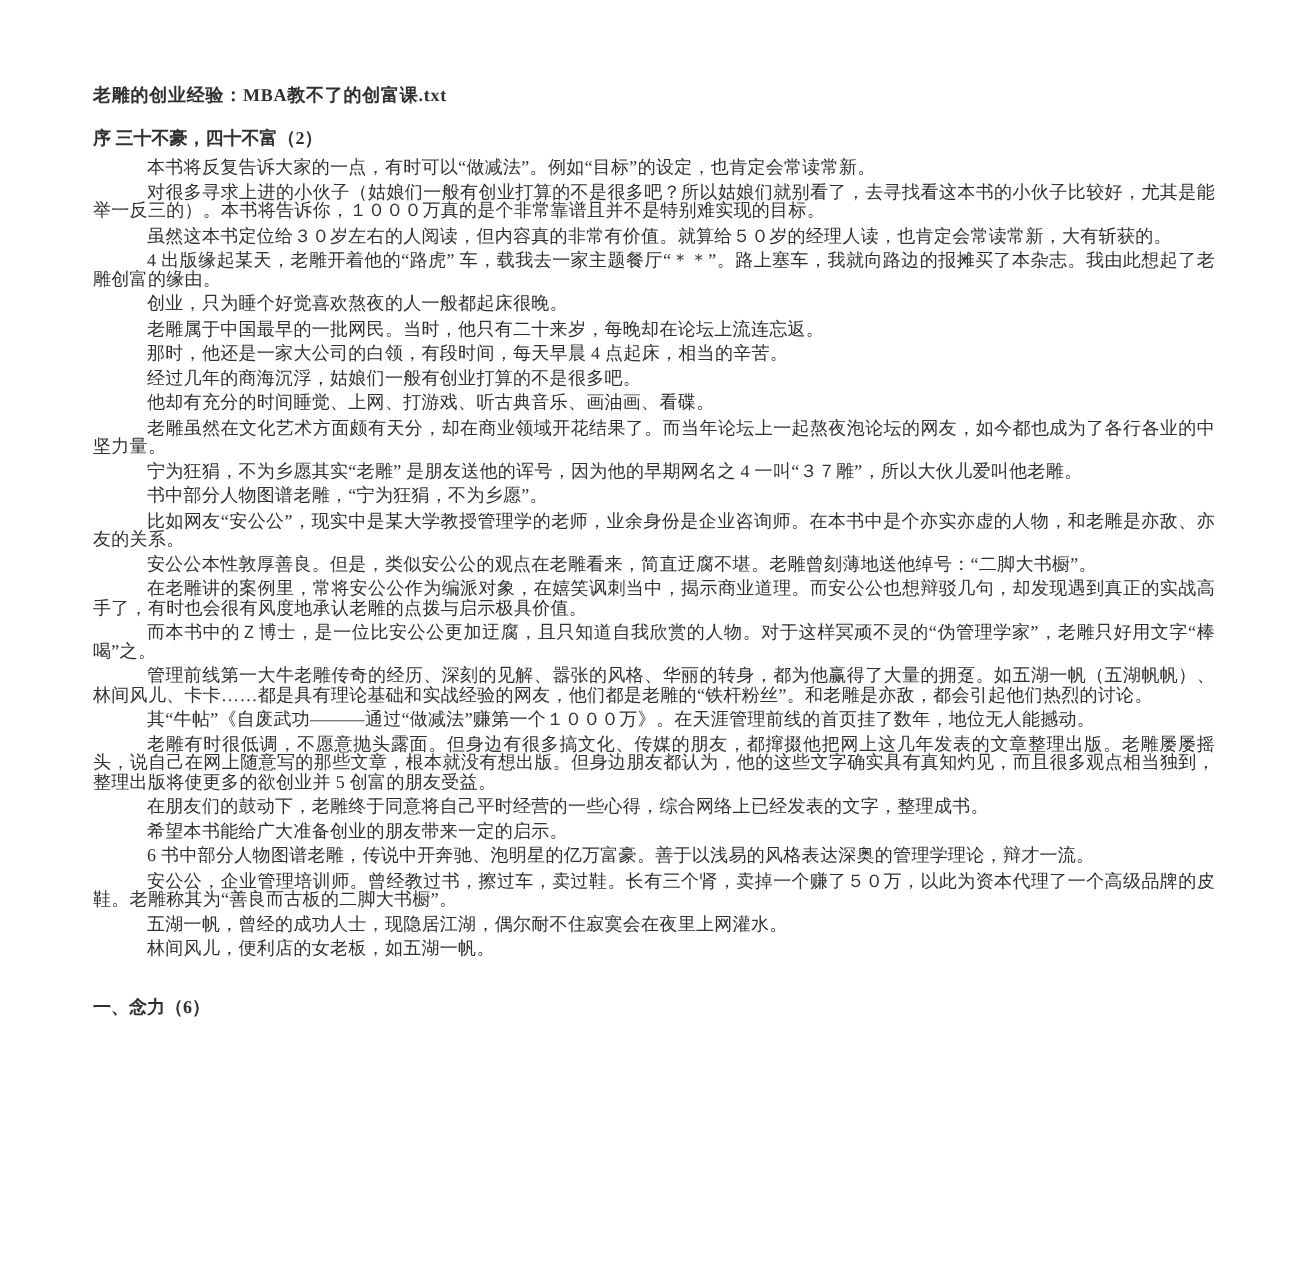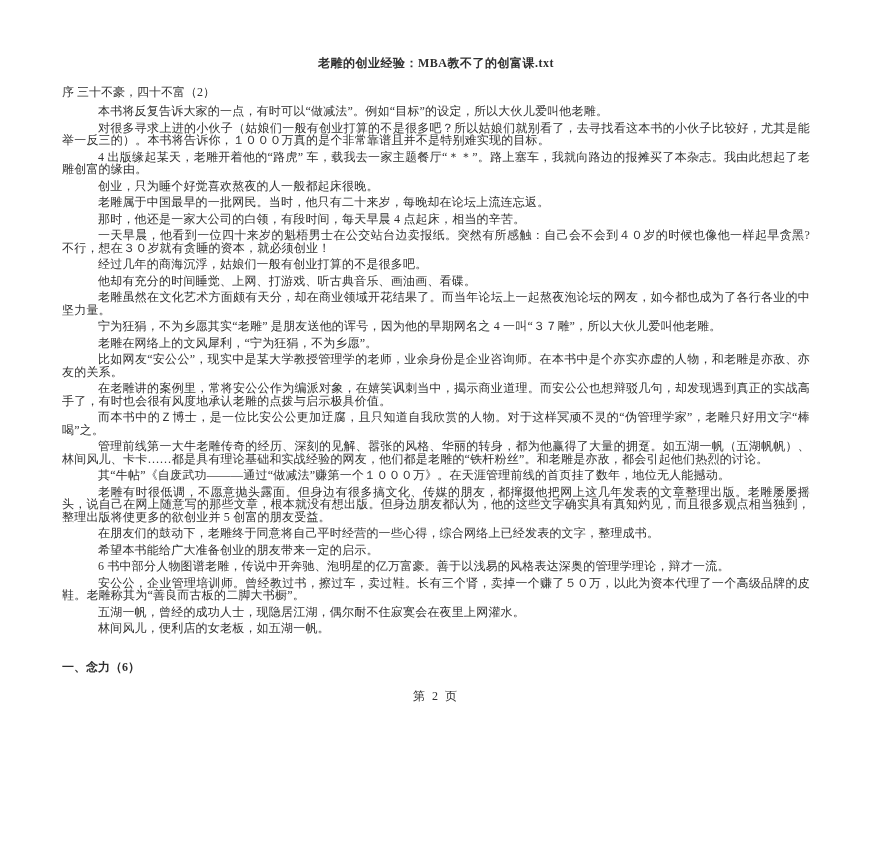--- a/index.html
+++ b/index.html
@@ -11,29 +11,29 @@
     font-family: "Liberation Serif", "DejaVu Serif", serif;
     color: #303030;
   }
   .page {
     box-sizing: border-box;
     width: 870px;
     height: 842px;
     padding: 56px 60px 0 62px;
   }
   .doc-title {
-    text-align: center;
+    text-align: left;
     font-weight: bold;
     font-size: 12px;
     line-height: 14px;
     margin: 0 0 16px 0;
     letter-spacing: 0.5px;
   }
   .section-heading {
-    font-weight: normal;
+    font-weight: bold;
     font-size: 12px;
     line-height: 13px;
     margin: 0 0 6px 0;
   }
   .para {
     margin: 0 0 4px 0;
     font-size: 12px;
     line-height: 12.5px;
     text-indent: 3em;
     text-align: justify;
@@ -54,40 +54,40 @@
     letter-spacing: 2px;
   }
 </style>
 </head>
 <body>
 
 <div class="page">
   <div class="doc-title">老雕的创业经验：MBA教不了的创富课.txt</div>
   <div class="section-heading">序 三十不豪，四十不富（2）</div>
 
-  <p class="para">本书将反复告诉大家的一点，有时可以“做减法”。例如“目标”的设定，所以大伙儿爱叫他老雕。</p>
+  <p class="para">本书将反复告诉大家的一点，有时可以“做减法”。例如“目标”的设定，也肯定会常读常新。</p>
   <p class="para">对很多寻求上进的小伙子（姑娘们一般有创业打算的不是很多吧？所以姑娘们就别看了，去寻找看这本书的小伙子比较好，尤其是能举一反三的）。本书将告诉你，１０００万真的是个非常靠谱且并不是特别难实现的目标。</p>
+  <p class="para">虽然这本书定位给３０岁左右的人阅读，但内容真的非常有价值。就算给５０岁的经理人读，也肯定会常读常新，大有斩获的。</p>
   <p class="para">4 出版缘起某天，老雕开着他的“路虎” 车，载我去一家主题餐厅“＊＊”。路上塞车，我就向路边的报摊买了本杂志。我由此想起了老雕创富的缘由。</p>
   <p class="para">创业，只为睡个好觉喜欢熬夜的人一般都起床很晚。</p>
   <p class="para">老雕属于中国最早的一批网民。当时，他只有二十来岁，每晚却在论坛上流连忘返。</p>
   <p class="para">那时，他还是一家大公司的白领，有段时间，每天早晨 4 点起床，相当的辛苦。</p>
-  <p class="para">一天早晨，他看到一位四十来岁的魁梧男士在公交站台边卖报纸。突然有所感触：自己会不会到４０岁的时候也像他一样起早贪黑? 不行，想在３０岁就有贪睡的资本，就必须创业！</p>
   <p class="para">经过几年的商海沉浮，姑娘们一般有创业打算的不是很多吧。</p>
   <p class="para">他却有充分的时间睡觉、上网、打游戏、听古典音乐、画油画、看碟。</p>
   <p class="para">老雕虽然在文化艺术方面颇有天分，却在商业领域开花结果了。而当年论坛上一起熬夜泡论坛的网友，如今都也成为了各行各业的中坚力量。</p>
   <p class="para">宁为狂狷，不为乡愿其实“老雕” 是朋友送他的诨号，因为他的早期网名之 4 一叫“３７雕”，所以大伙儿爱叫他老雕。</p>
-  <p class="para">老雕在网络上的文风犀利，“宁为狂狷，不为乡愿”。</p>
+  <p class="para">书中部分人物图谱老雕，“宁为狂狷，不为乡愿”。</p>
   <p class="para">比如网友“安公公”，现实中是某大学教授管理学的老师，业余身份是企业咨询师。在本书中是个亦实亦虚的人物，和老雕是亦敌、亦友的关系。</p>
+  <p class="para">安公公本性敦厚善良。但是，类似安公公的观点在老雕看来，简直迂腐不堪。老雕曾刻薄地送他绰号：“二脚大书橱”。</p>
   <p class="para">在老雕讲的案例里，常将安公公作为编派对象，在嬉笑讽刺当中，揭示商业道理。而安公公也想辩驳几句，却发现遇到真正的实战高手了，有时也会很有风度地承认老雕的点拨与启示极具价值。</p>
   <p class="para">而本书中的Ｚ博士，是一位比安公公更加迂腐，且只知道自我欣赏的人物。对于这样冥顽不灵的“伪管理学家”，老雕只好用文字“棒喝”之。</p>
   <p class="para">管理前线第一大牛老雕传奇的经历、深刻的见解、嚣张的风格、华丽的转身，都为他赢得了大量的拥趸。如五湖一帆（五湖帆帆）、林间风儿、卡卡……都是具有理论基础和实战经验的网友，他们都是老雕的“铁杆粉丝”。和老雕是亦敌，都会引起他们热烈的讨论。</p>
   <p class="para">其“牛帖”《自废武功———通过“做减法”赚第一个１０００万》。在天涯管理前线的首页挂了数年，地位无人能撼动。</p>
   <p class="para">老雕有时很低调，不愿意抛头露面。但身边有很多搞文化、传媒的朋友，都撺掇他把网上这几年发表的文章整理出版。老雕屡屡摇头，说自己在网上随意写的那些文章，根本就没有想出版。但身边朋友都认为，他的这些文字确实具有真知灼见，而且很多观点相当独到，整理出版将使更多的欲创业并 5 创富的朋友受益。</p>
   <p class="para">在朋友们的鼓动下，老雕终于同意将自己平时经营的一些心得，综合网络上已经发表的文字，整理成书。</p>
   <p class="para">希望本书能给广大准备创业的朋友带来一定的启示。</p>
   <p class="para">6 书中部分人物图谱老雕，传说中开奔驰、泡明星的亿万富豪。善于以浅易的风格表达深奥的管理学理论，辩才一流。</p>
   <p class="para">安公公，企业管理培训师。曾经教过书，擦过车，卖过鞋。长有三个肾，卖掉一个赚了５０万，以此为资本代理了一个高级品牌的皮鞋。老雕称其为“善良而古板的二脚大书橱”。</p>
   <p class="para">五湖一帆，曾经的成功人士，现隐居江湖，偶尔耐不住寂寞会在夜里上网灌水。</p>
   <p class="para">林间风儿，便利店的女老板，如五湖一帆。</p>
 
   <div class="subsection-heading">一、念力（6）</div>
-  <div class="page-number">第 2 页</div>
 </div>
 
 </body></html>

